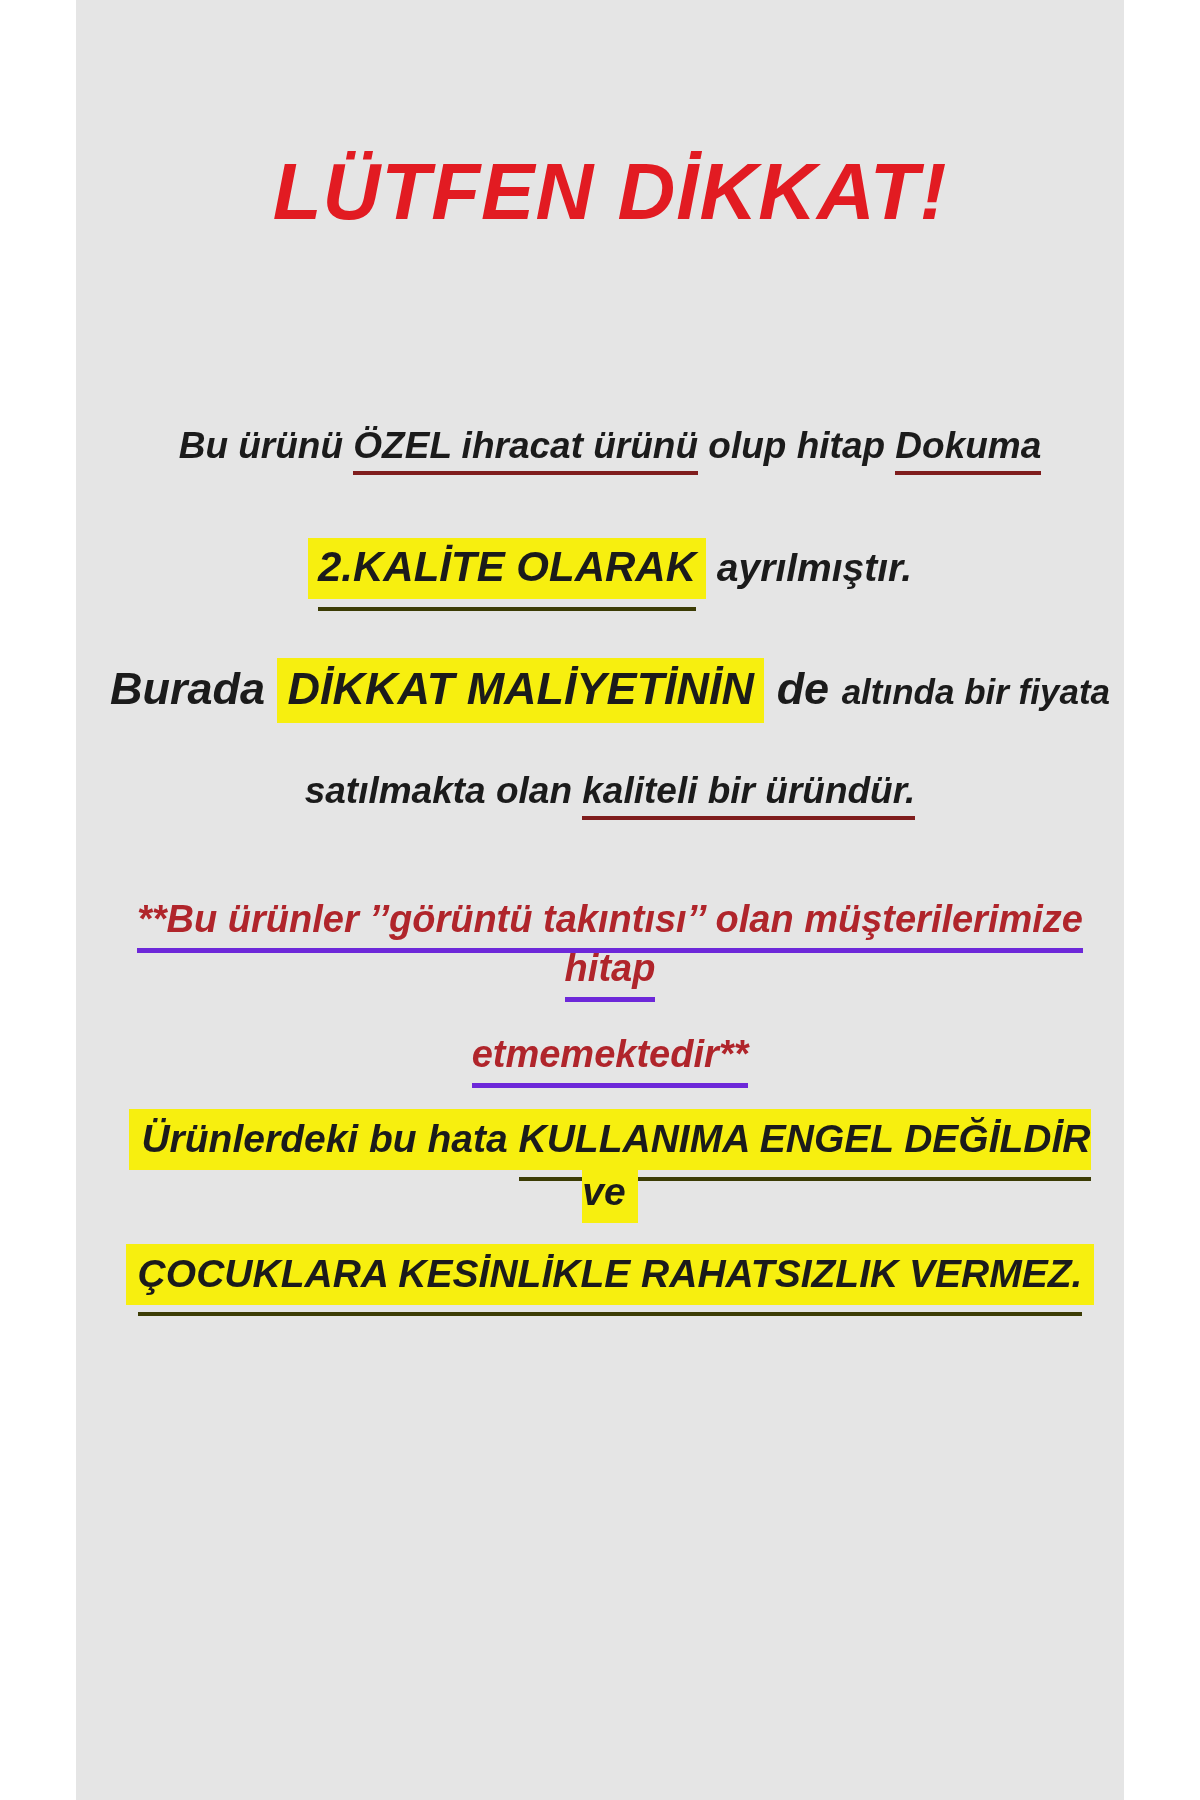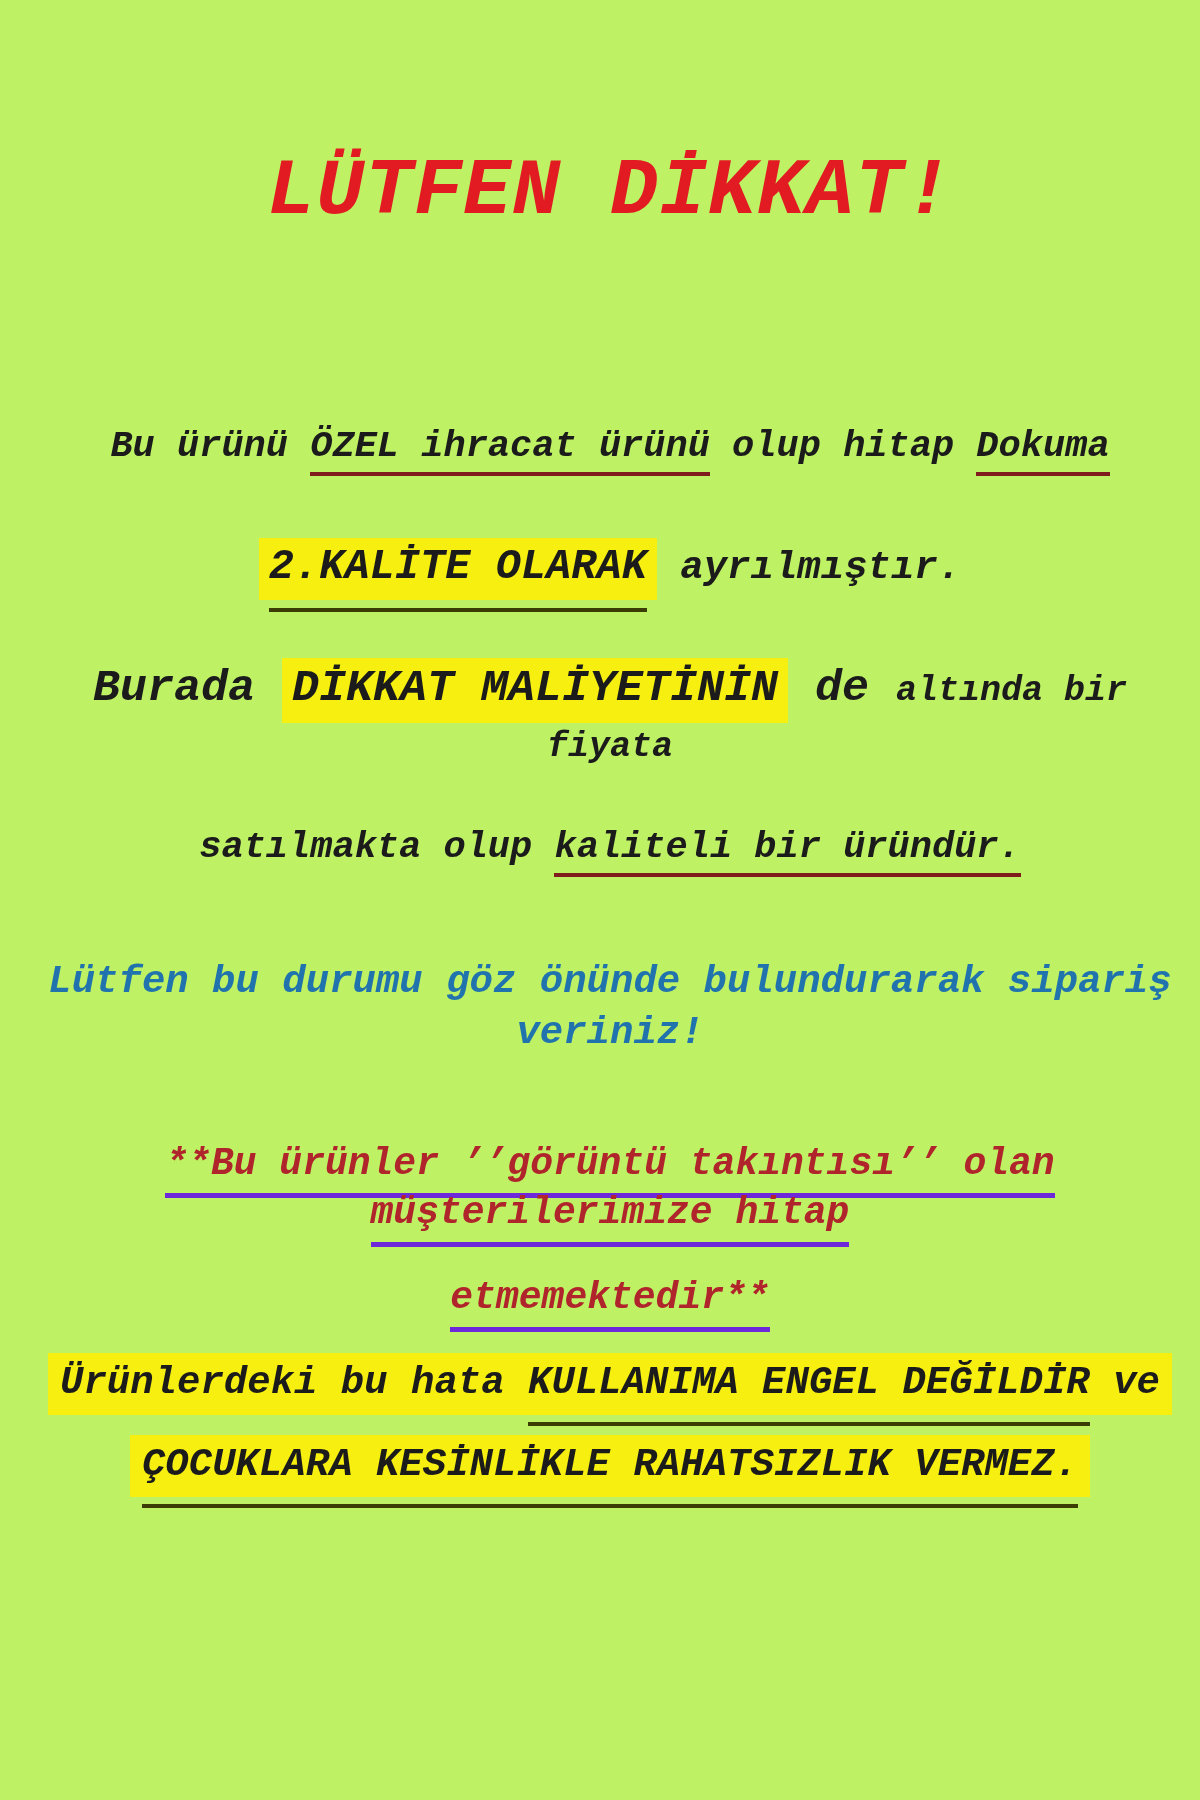--- a/index.html
+++ b/index.html
@@ -2,26 +2,26 @@
 <html><head>
 <meta charset="utf-8">
 <style>
   html, body {
     margin: 0;
     padding: 0;
     background: #ffffff;
   }
   .page {
     position: relative;
-    width: 1200px;
+    width: 1048px;
     height: 1800px;
     margin: 0 auto;
-    background: #bef264;
+    background: #e5e5e5;
     overflow: hidden;
-    font-family: Liberation Mono, monospace;
+    font-family: Liberation Sans, sans-serif;
     font-weight: bold;
     font-style: italic;
     color: #1b1b1b;
   }
   .content {
     padding-top: 142px;
     padding-left: 30px;
     padding-right: 10px;
   }
   .line {
@@ -91,23 +91,22 @@
 
     <h1 class="title">LÜTFEN DİKKAT!</h1>
 
     <p class="line p1 p1-l1"><span>Bu ürünü </span><span class="u">ÖZEL ihracat ürünü</span><span> olup hitap </span><span class="u">Dokuma</span></p>
 
 
     <p class="line p2"><span class="hl big"><span class="hl-u">2.KALİTE OLARAK</span></span><span> ayrılmıştır.</span></p>
 
     <p class="line p3-l1"><span>Burada </span><span class="hl">DİKKAT MALİYETİNİN</span><span> de </span><span class="small">altında bir fiyata</span></p>
 
-    <p class="line p3-l2"><span>satılmakta olup </span><span class="u">kaliteli bir üründür.</span></p>
+    <p class="line p3-l2"><span>satılmakta olan </span><span class="u">kaliteli bir üründür.</span></p>
 
-    <p class="line blue-line">Lütfen bu durumu göz önünde bulundurarak sipariş veriniz!</p>
 
     <p class="line red-text red-l1"><span class="ru">**Bu ürünler ’’görüntü takıntısı’’ olan müşterilerimize hitap</span></p>
 
     <p class="line red-text red-l2"><span class="ru">etmemektedir**</span></p>
 
     <p class="line yellow-text yellow-l1"><span class="hl"><span>Ürünlerdeki bu hata </span><span class="hl-u">KULLANIMA ENGEL DEĞİLDİR</span><span> ve</span></span></p>
 
     <p class="line yellow-text yellow-l2"><span class="hl"><span class="hl-u">ÇOCUKLARA KESİNLİKLE RAHATSIZLIK VERMEZ.</span></span></p>
 
   </div>

